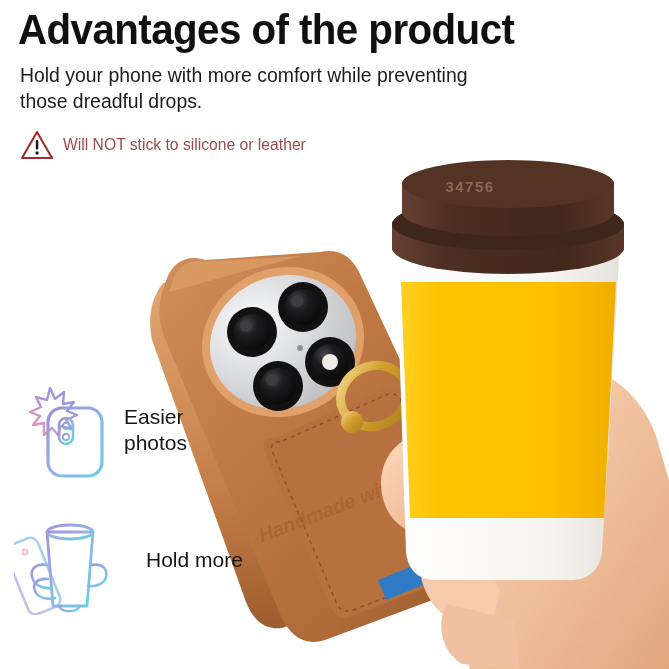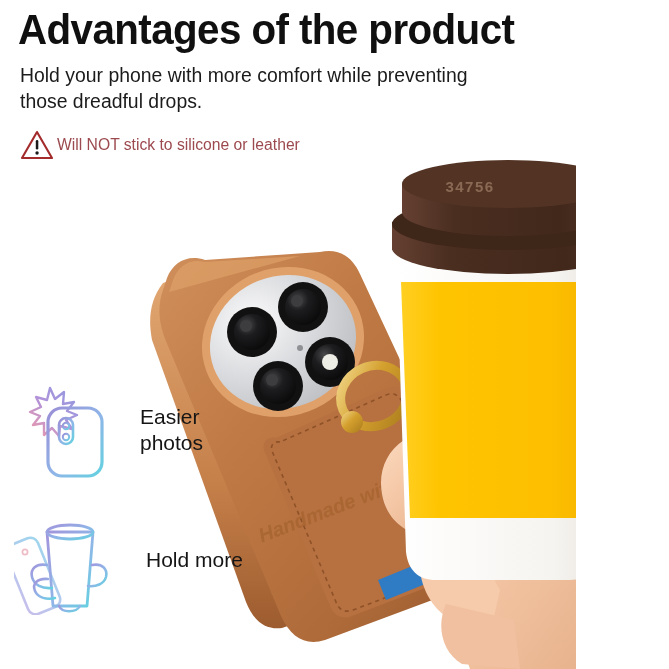--- a/index.html
+++ b/index.html
@@ -3,55 +3,55 @@
 <meta charset="utf-8">
 <style>
   html,body{margin:0;padding:0;}
   body{
     width:669px;height:669px;
     background:#ffffff;
     font-family:"Liberation Sans", sans-serif;
     overflow:hidden;
     position:relative;
   }
-  #page{position:relative;width:576px;height:669px;overflow:hidden;background:#fff;}
+  #page{position:relative;width:669px;height:669px;overflow:hidden;background:#fff;}
 
   
   .headline{
     position:absolute;left:18px;top:8px;
     font-size:42px;font-weight:700;color:#101010;
     letter-spacing:-0.6px;line-height:1.06;
     white-space:nowrap;
     transform:scaleX(0.96);transform-origin:left top;
   }
   .subhead{
     position:absolute;left:20px;top:63px;
     font-size:20px;font-weight:400;color:#1b1b1b;
     line-height:1.28;width:470px;
     transform:scaleX(0.97);transform-origin:left top;
   }
   .warnrow{
     position:absolute;left:20px;top:130px;
-    display:flex;align-items:center;gap:3px;
+    display:flex;align-items:center;gap:9px;
   }
   .warn-icon{width:34px;height:30px;display:block;flex:0 0 auto;}
   .warntext{
     font-size:16px;color:#9c4a4f;font-weight:400;white-space:nowrap;
     transform:scaleX(0.98);transform-origin:left center;
   }
 
   
   .feature{position:absolute;display:flex;align-items:center;}
   .feat-photos{left:24px;top:382px;}
   .feat-hold{left:14px;top:505px;}
   .feat-icon{flex:0 0 auto;}
   .feat-label{
     font-size:21px;color:#151515;line-height:1.22;font-weight:400;
   }
-  .feat-photos .feat-label{margin-left:30px;}
+  .feat-photos .feat-label{margin-left:14px;}
   .feat-hold .feat-label{margin-left:22px;}
 
   
   .photo{position:absolute;left:0;top:150px;width:669px;height:519px;}
   .photo svg{display:block;}
 </style>
 </head>
 <body>
 
 <div id="page">

